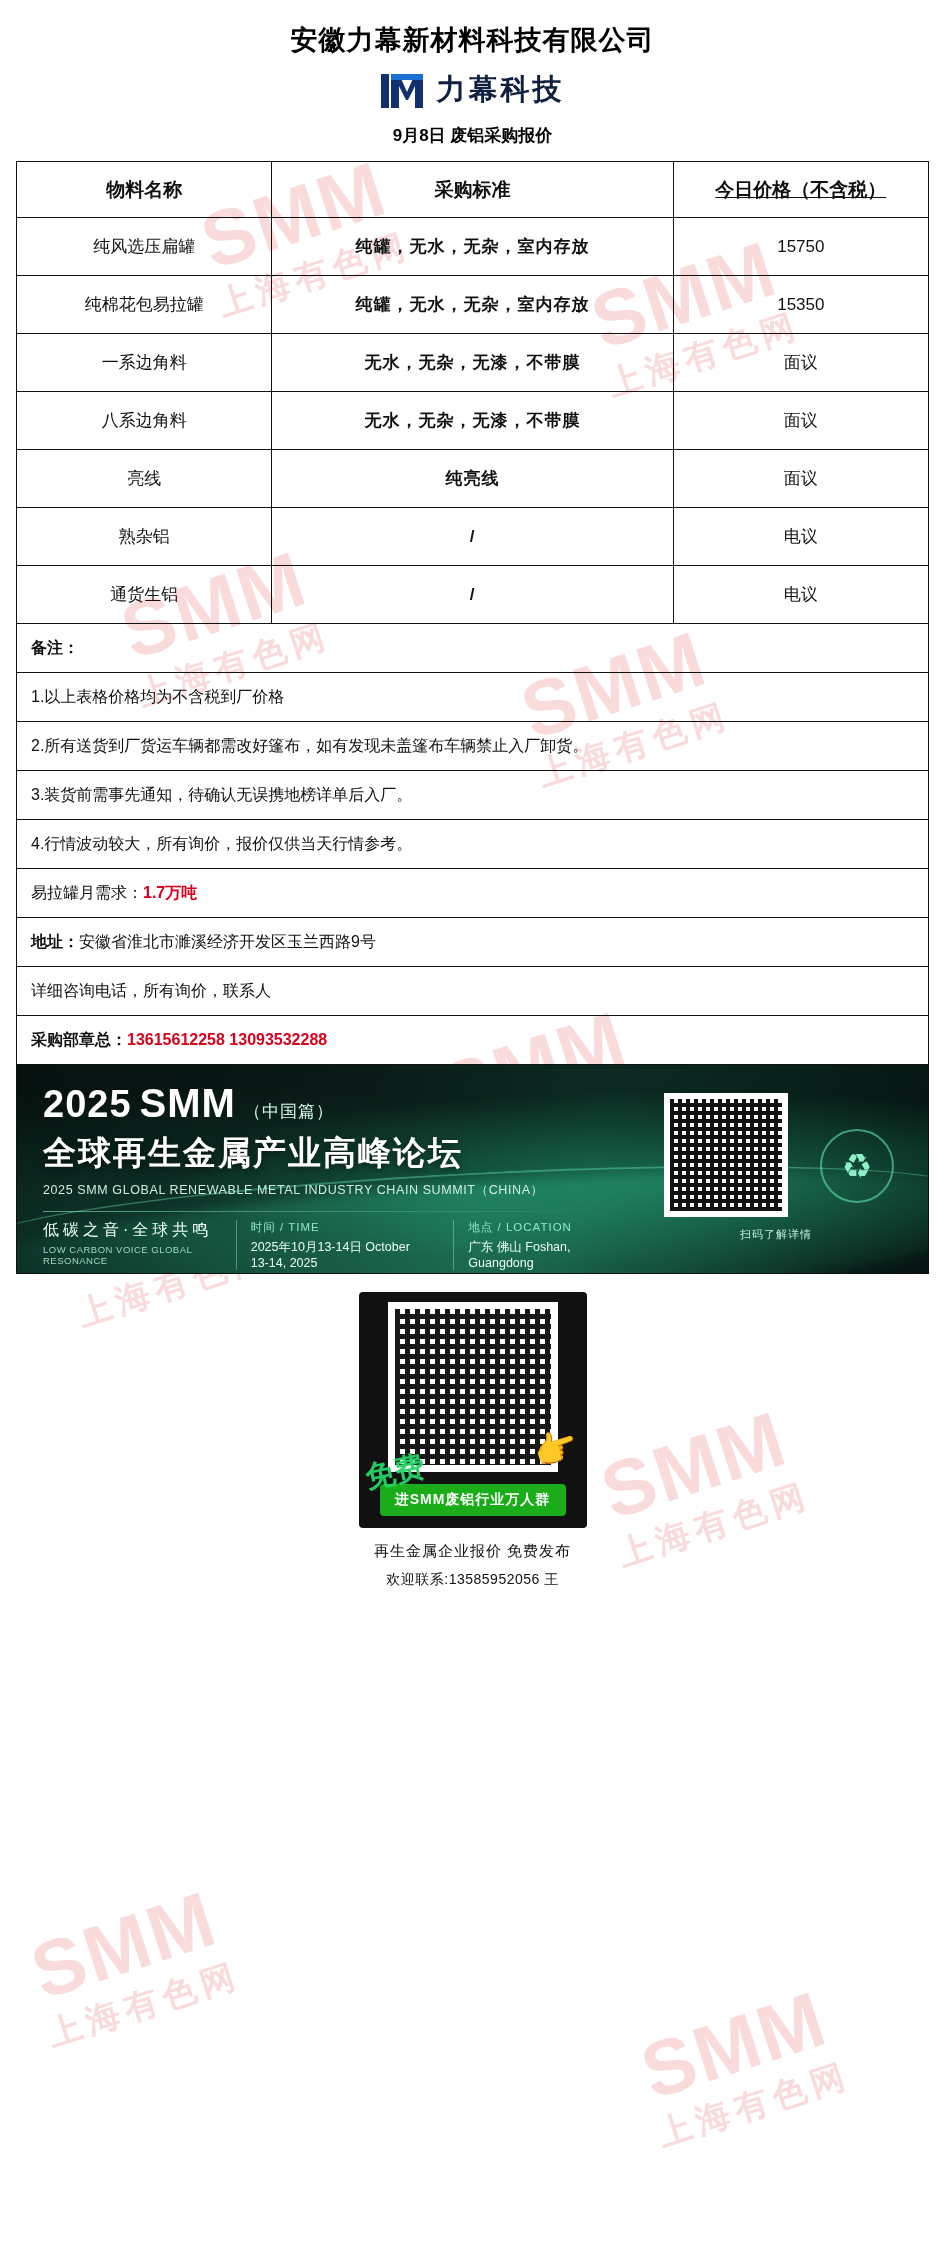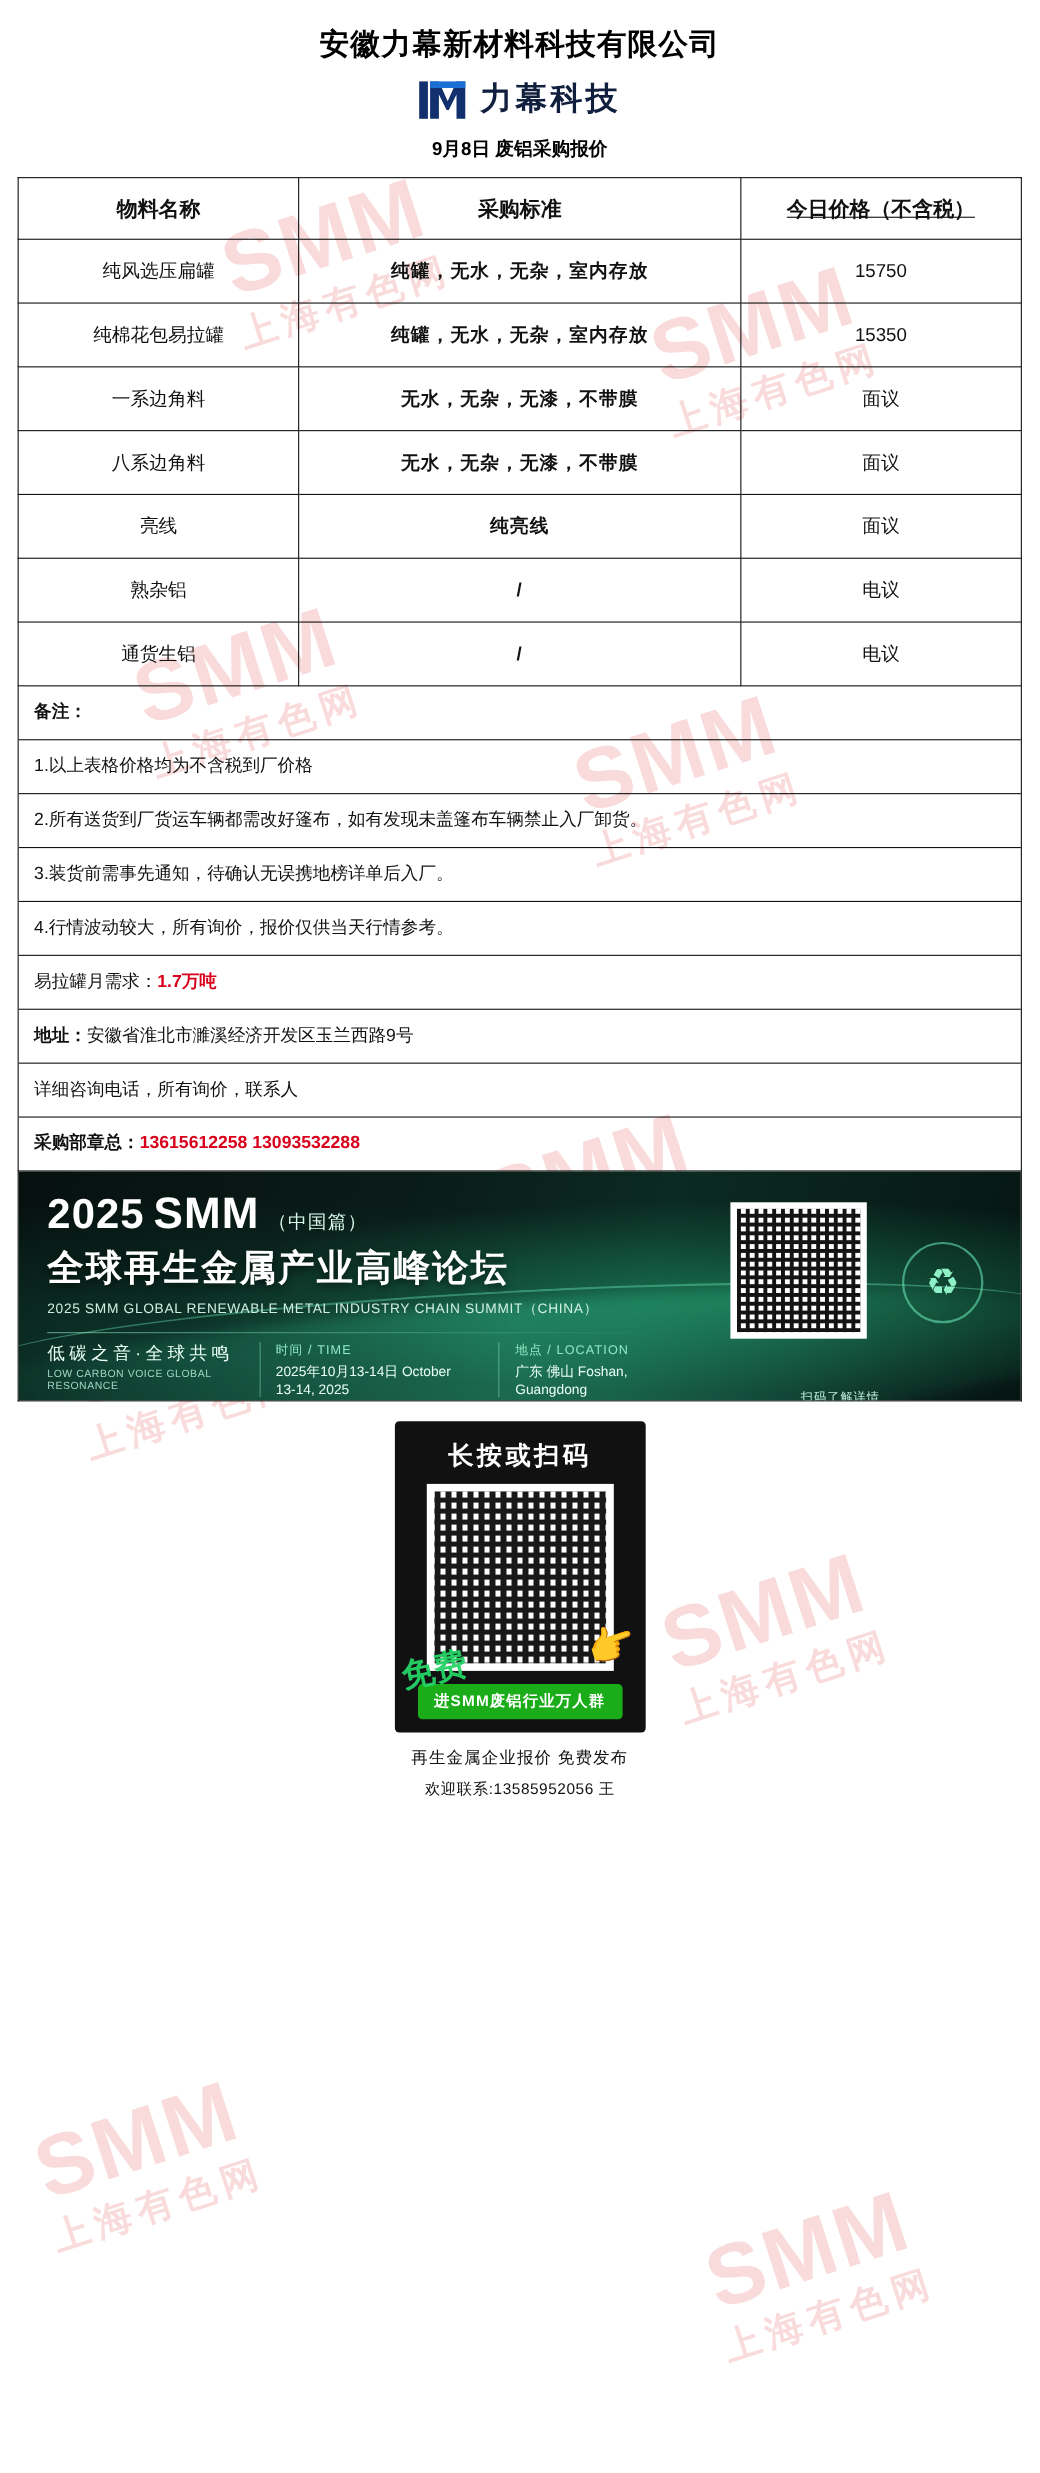--- a/index.html
+++ b/index.html
@@ -226,25 +226,24 @@
     width: 100%; height: 100%;
     background-image:
       linear-gradient(90deg, #000 50%, transparent 50%),
       linear-gradient(0deg, #000 50%, transparent 50%);
     background-size: 8px 8px, 8px 8px;
     background-color: #fff;
     opacity: .92;
   }
   .b-qr-cap {
     position: absolute;
-    right: 128px; top: 162px;
+    right: 116px; top: 162px;
     font-size: 11px;
     color: #bfeedd;
     letter-spacing: 1px;
-    margin-top: 36px;
   }
   .b-recycle {
     position: absolute;
     right: 34px; top: 64px;
     width: 74px; height: 74px;
     border-radius: 50%;
     border: 2px solid rgba(110,240,190,.55);
     color: #8ef0c6;
     font-size: 34px;
     display: flex; align-items: center; justify-content: center;
@@ -486,21 +485,20 @@
         <div class="qr-grid"></div>
       </div>
       <div class="b-qr-cap">扫码了解详情</div>
       <div class="b-recycle">♻</div>
     </div>
   </div>
 
   <div class="group-block">
 
     <div class="group-card">
-      <div class="gc-head">长按或扫码</div>
       <div class="gc-qr">
         <div class="qr-grid2"></div>
       </div>
       <div class="gc-free">免费</div>
       <div class="gc-hand">👉</div>
       <div class="gc-btn">进SMM废铝行业万人群</div>
     </div>
 
     <div class="group-foot1">再生金属企业报价 免费发布</div>
     <div class="group-foot2">欢迎联系:13585952056 王</div>

